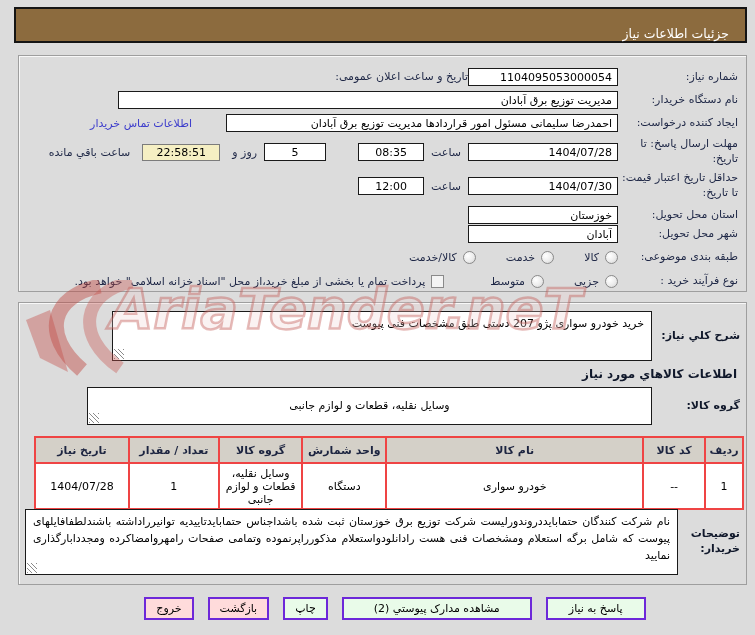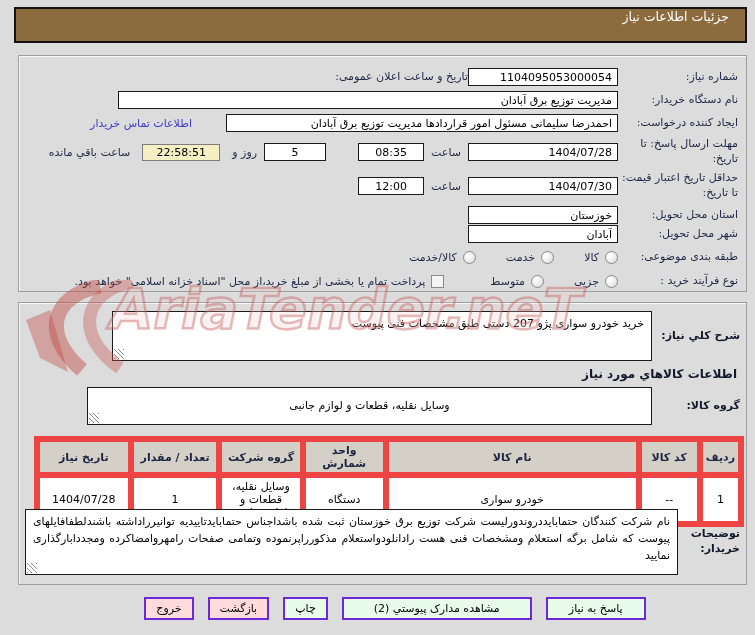--- a/index.html
+++ b/index.html
@@ -10,21 +10,21 @@
     direction:rtl;
     overflow:hidden;
     position:relative;
   }
   .page { position:absolute; inset:0; }
 
   
   .header-bar {
     position:absolute; top:7px; left:14px; width:733px; height:36px;
     background:#8c6b3e; border:2px solid #141414;
-    display:flex; align-items:flex-start; justify-content:flex-start;
+    display:flex; align-items:flex-end; justify-content:flex-start;
     padding-right:16px; color:#ffffff; font-size:12.5px;
   }
 
   
   .box {
     position:absolute; left:18px; width:729px;
     border:1px solid #9e9e9e;
     box-shadow:inset 1px 1px 0 rgba(255,255,255,.8);
   }
   .box1 { top:55px;  height:237px; }
@@ -98,21 +98,21 @@
     pointer-events:none;
   }
   .lbl-desc  { width:88px;  min-width:88px; }
   .lbl-group { width:88px;  min-width:88px; }
   .lbl-notes { width:62px;  min-width:62px;padding-left:9px; }
 
   .sec-title { position:absolute; top:64px; right:9px; font-size:12px; font-weight:bold; color:#10182b; }
 
   
   .goods-table { position:absolute; top:133px; right:2px; width:710px; border-collapse:collapse; }
-  .goods-table th, .goods-table td { border:6px solid #ef4444; text-align:center; vertical-align:middle; }
+  .goods-table th, .goods-table td { border:2px solid #ef4444; text-align:center; vertical-align:middle; }
   .goods-table th { background:#d4d0c8; font-size:11px; font-weight:bold; color:#1c2440; height:26px; padding:2px 3px; }
   .goods-table td { background:#ffffff; font-size:11px; color:#000; height:46px; padding:2px 4px; }
   .c-radif{width:38px}.c-code{width:62px}.c-name{width:258px}
   .c-unit{width:84px}.c-group{width:84px}.c-qty{width:90px}.c-date{width:94px}
 
   
   .btnbar {
     position:absolute; top:597px; left:35px; right:0;
     display:flex; justify-content:center; align-items:center; gap:14px;
   }
@@ -245,21 +245,21 @@
       </span>
     </div>
 
     <table class="goods-table">
       <thead>
         <tr>
           <th class="c-radif">ردیف</th>
           <th class="c-code">کد کالا</th>
           <th class="c-name">نام کالا</th>
           <th class="c-unit">واحد شمارش</th>
-          <th class="c-group">گروه شرکت</th>
+          <th class="c-group">گروه کالا</th>
           <th class="c-qty">تعداد / مقدار</th>
           <th class="c-date">تاریخ نیاز</th>
         </tr>
       </thead>
       <tbody>
         <tr>
           <td>1</td>
           <td>--</td>
           <td>خودرو سواری</td>
           <td>دستگاه</td>

